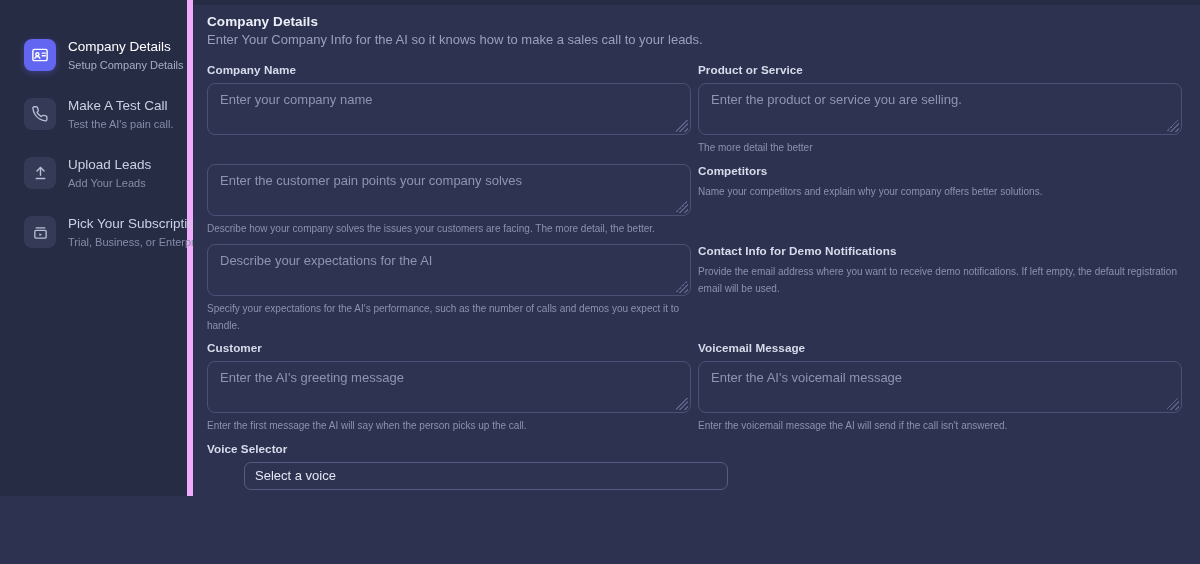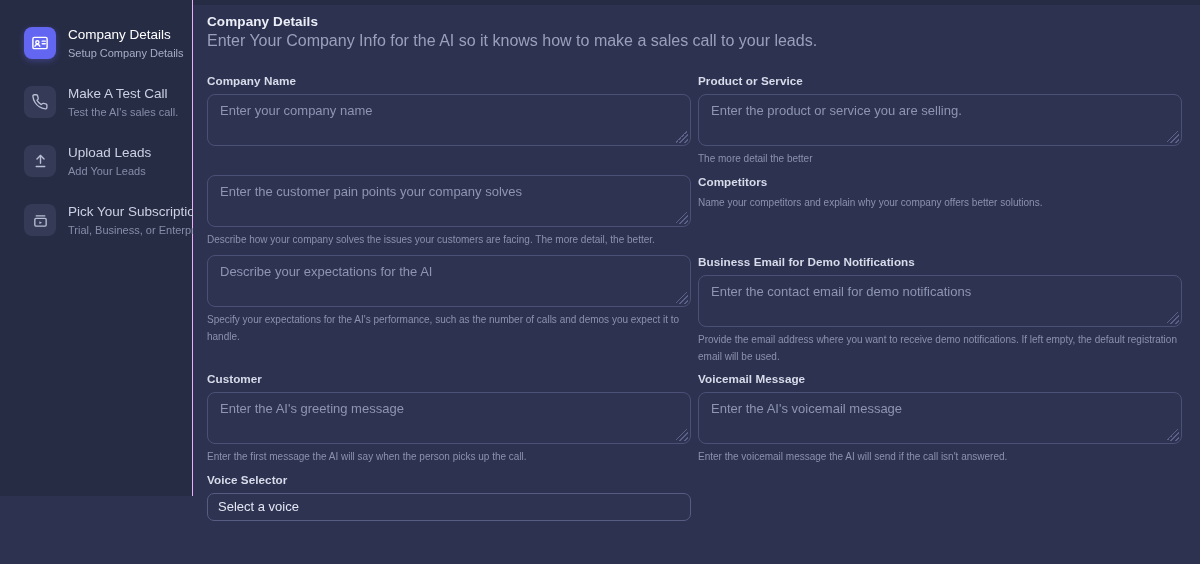--- a/index.html
+++ b/index.html
@@ -24,22 +24,22 @@
     display: flex;
     background: #2d3250;
   }
 
   
   .sidebar {
     width: 193px;
     height: 496px;
     flex: 0 0 193px;
     background: #272c45;
-    border-right: 1px solid #f0abfc;
-    padding-top: 18px;
+    border-right: 6px solid #f0abfc;
+    padding-top: 30px;
     position: relative;
   }
 
   .nav-item {
     display: flex;
     align-items: center;
     gap: 12px;
     padding: 7px 12px 7px 24px;
     margin-bottom: 9px;
     cursor: pointer;
@@ -95,23 +95,23 @@
   }
 
   .page-title {
     font-size: 13.5px;
     font-weight: bold;
     color: #eceef7;
     letter-spacing: .1px;
     margin-bottom: 3px;
   }
   .page-sub {
-    font-size: 16px;
+    font-size: 13px;
     color: #9aa0bb;
-    margin-bottom: 24px;
+    margin-bottom: 16px;
   }
 
   .grid {
     display: grid;
     grid-template-columns: 484px 484px;
     column-gap: 7px;
   }
 
   .field { margin-bottom: 7px; }
 
@@ -168,20 +168,21 @@
     height: 28px;
     background: #2e3352;
     border: 1px solid #565c82;
     border-radius: 7px;
     color: #e4e7f3;
     font-family: "Liberation Sans", sans-serif;
     font-size: 13px;
     padding: 0 10px;
     display: flex;
     align-items: center;
+    margin-left: 37px;
   }
 </style>
 </head>
 <body>
 
 <div class="app">
 
   <aside class="sidebar">
 
     <div class="nav-item active">
@@ -201,21 +202,21 @@
     </div>
 
     <div class="nav-item">
       <span class="nav-tile">
         <svg width="17" height="17" viewBox="0 0 24 24" fill="none" stroke="#b9bed4" stroke-width="1.9" stroke-linecap="round" stroke-linejoin="round">
           <path d="M21 16.4v2.6a2 2 0 0 1-2.2 2 19.6 19.6 0 0 1-8.5-3 19.3 19.3 0 0 1-6-6 19.6 19.6 0 0 1-3-8.6A2 2 0 0 1 3.3 1H6a2 2 0 0 1 2 1.7c.1 1 .4 2 .7 2.9a2 2 0 0 1-.5 2.1L7.1 8.9a16 16 0 0 0 6 6l1.2-1.1a2 2 0 0 1 2.1-.5c.9.3 1.9.6 2.9.7A2 2 0 0 1 21 16.4z"></path>
         </svg>
       </span>
       <span class="nav-text">
         <span class="nav-title">Make A Test Call</span>
-        <span class="nav-sub">Test the AI's sales call.</span>
+        <span class="nav-sub">Test the AI's pain call.</span>
       </span>
     </div>
 
     <div class="nav-item">
       <span class="nav-tile">
         <svg width="17" height="17" viewBox="0 0 24 24" fill="none" stroke="#b9bed4" stroke-width="2" stroke-linecap="round" stroke-linejoin="round">
           <path d="M12 3.5 L12 14.5"></path>
           <path d="M7 8.5 L12 3.5 L17 8.5"></path>
           <line x1="6" y1="19" x2="18" y2="19"></line>
         </svg>
@@ -283,25 +284,21 @@
 
       <div class="field">
         <div class="ta-wrap">
           <textarea class="ta" rows="2" placeholder="Describe your expectations for the AI" style=""></textarea>
           <span class="grip"></span>
         </div>
         <div class="help">Specify your expectations for the AI's performance, such as the number of calls and demos you expect it to handle.</div>
       </div>
 
       <div class="field">
-        <div class="field-label">Business Email for Demo Notifications</div>
-        <div class="ta-wrap">
-          <textarea class="ta" rows="2" placeholder="Enter the contact email for demo notifications" style=""></textarea>
-          <span class="grip"></span>
-        </div>
+        <div class="field-label">Contact Info for Demo Notifications</div>
         <div class="help">Provide the email address where you want to receive demo notifications. If left empty, the default registration email will be used.</div>
       </div>
 
       <div class="field">
         <div class="field-label">Customer</div>
         <div class="ta-wrap">
           <textarea class="ta" rows="2" placeholder="Enter the AI's greeting message" style=""></textarea>
           <span class="grip"></span>
         </div>
         <div class="help">Enter the first message the AI will say when the person picks up the call.</div>

